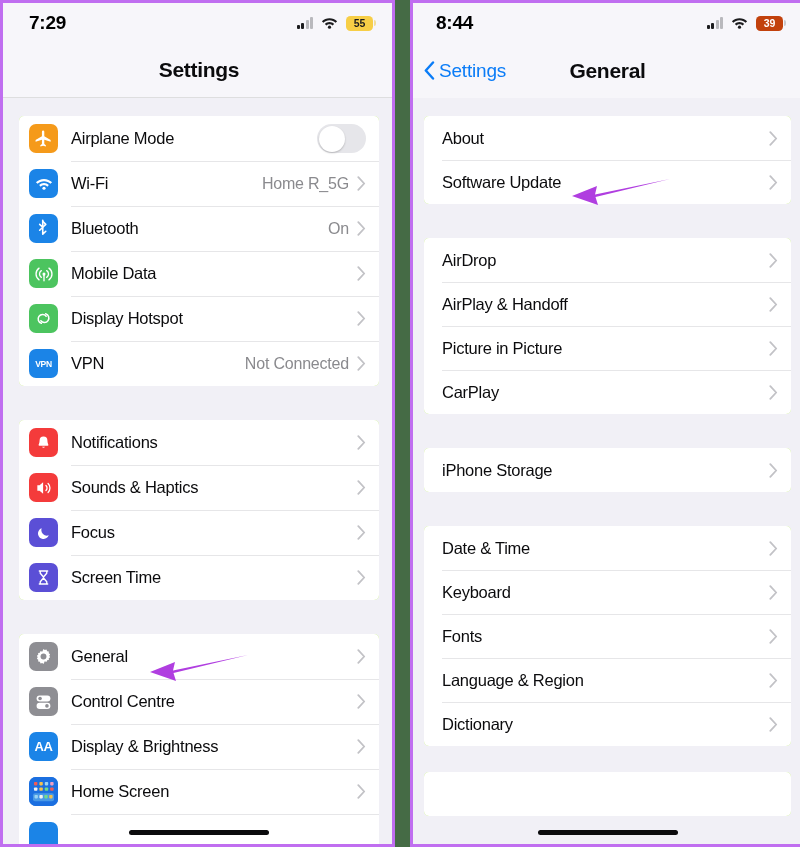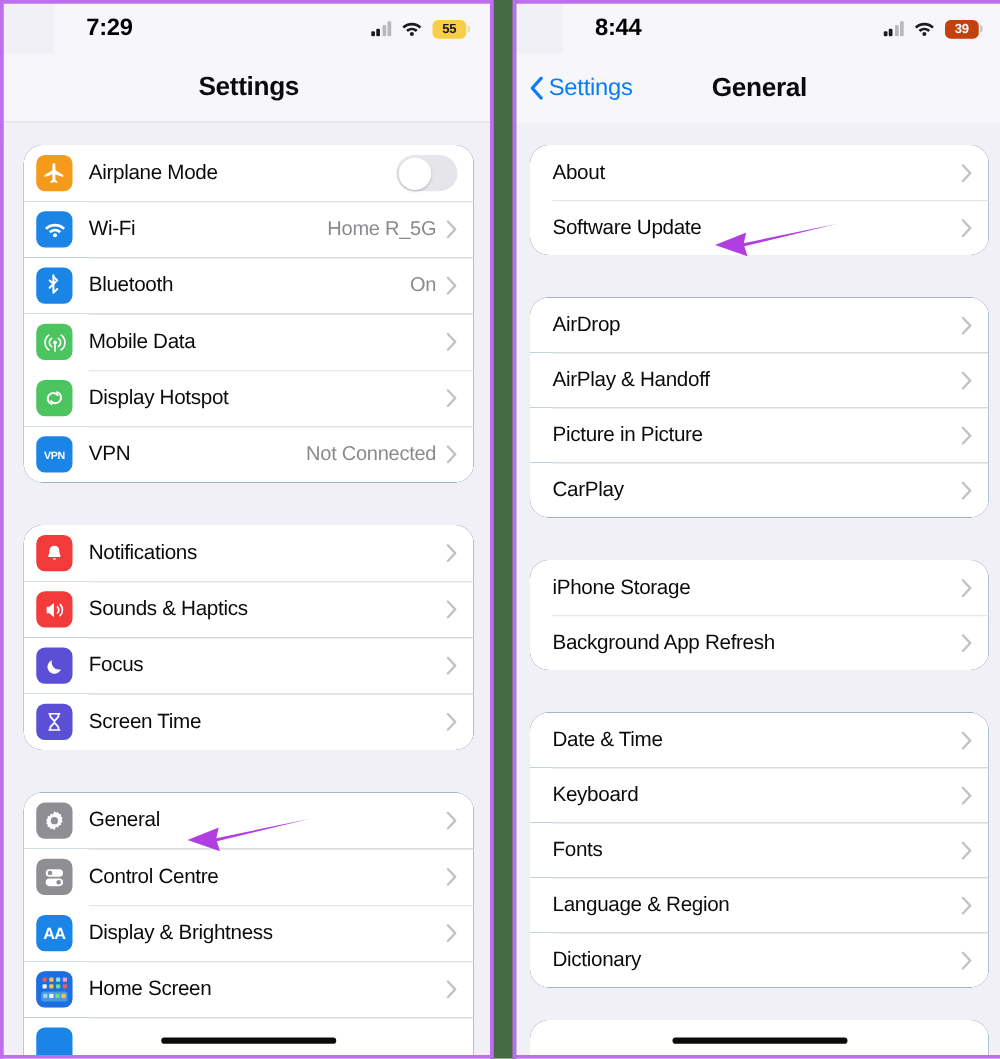--- a/index.html
+++ b/index.html
@@ -28,21 +28,20 @@
   }
   .phone.left  { left:0px;   width:395px; border-left:3px solid #c06ef0; }
   .phone.right { left:410px; width:398px; border-right:3px solid #c06ef0; }
 
   
   .statusbar {
     position:relative; height:40px;
     display:flex; align-items:center; justify-content:space-between;
     padding:0 22px 0 26px;
     background:#f7f6fa;
-    margin-left:40px;
   }
   .clock { font-size:19px; font-weight:600; color:#000; letter-spacing:-0.2px; }
   .status-right { display:flex; align-items:center; gap:8px; }
   .signal { display:flex; align-items:flex-end; gap:1.5px; height:12px; }
   .signal i { display:block; width:3px; background:#1c1c1e; border-radius:1px; }
   .signal i:nth-child(1){ height:4px; }
   .signal i:nth-child(2){ height:6.5px; }
   .signal i:nth-child(3){ height:9px; background:#b9b9bd; }
   .signal i:nth-child(4){ height:12px; background:#b9b9bd; }
   .wifi svg { display:block; }
@@ -72,21 +71,21 @@
   .navbar.with-back { justify-content:flex-start; padding-left:14px; border-bottom:none; }
   .back-link { display:flex; align-items:center; gap:4px; color:#0a7cf7; cursor:pointer; }
   .back-link .back-label { font-size:19px; letter-spacing:-0.2px; }
   .navbar.with-back .nav-title { position:absolute; left:0; right:0; text-align:center; }
 
   
   .content { position:relative; height:752px; background:#f1f0f6; padding:0 16px; }
   .content.right-pad { padding:0 14px; }
 
   .group {
-    background:#0c4a6e; border-radius:15px;
+    background:#bef264; border-radius:5px;
     overflow:hidden; margin-top:18px;
   }
 
   .row {
     position:relative; display:flex; align-items:center;
     height:45px; padding-left:10px; padding-right:13px;
     background:#ffffff;
   }
   .row + .row::before {
     content:""; position:absolute; left:52px; right:0; top:0; height:1px; background:#e6e6e8;
@@ -484,28 +483,20 @@
 
       <div class="group gap-lg">
         <div class="row plain">
           <span class="row-label">iPhone Storage</span>
           <span class="chev">
             <svg width="9" height="15" viewBox="0 0 9 15">
                 <path d="M1.3 1.2L7.2 7.5l-5.9 6.3" stroke="#c2c2c6" stroke-width="1.8" fill="none" stroke-linecap="round" stroke-linejoin="round"></path>
               </svg>
           </span>
         </div>
-        <div class="row plain">
-          <span class="row-label">Background App Refresh</span>
-          <span class="chev">
-            <svg width="9" height="15" viewBox="0 0 9 15">
-                <path d="M1.3 1.2L7.2 7.5l-5.9 6.3" stroke="#c2c2c6" stroke-width="1.8" fill="none" stroke-linecap="round" stroke-linejoin="round"></path>
-              </svg>
-          </span>
-        </div>
       </div>
 
       <div class="group gap-lg">
         <div class="row plain">
           <span class="row-label">Date &amp; Time</span>
           <span class="chev">
             <svg width="9" height="15" viewBox="0 0 9 15">
                 <path d="M1.3 1.2L7.2 7.5l-5.9 6.3" stroke="#c2c2c6" stroke-width="1.8" fill="none" stroke-linecap="round" stroke-linejoin="round"></path>
               </svg>
           </span>

